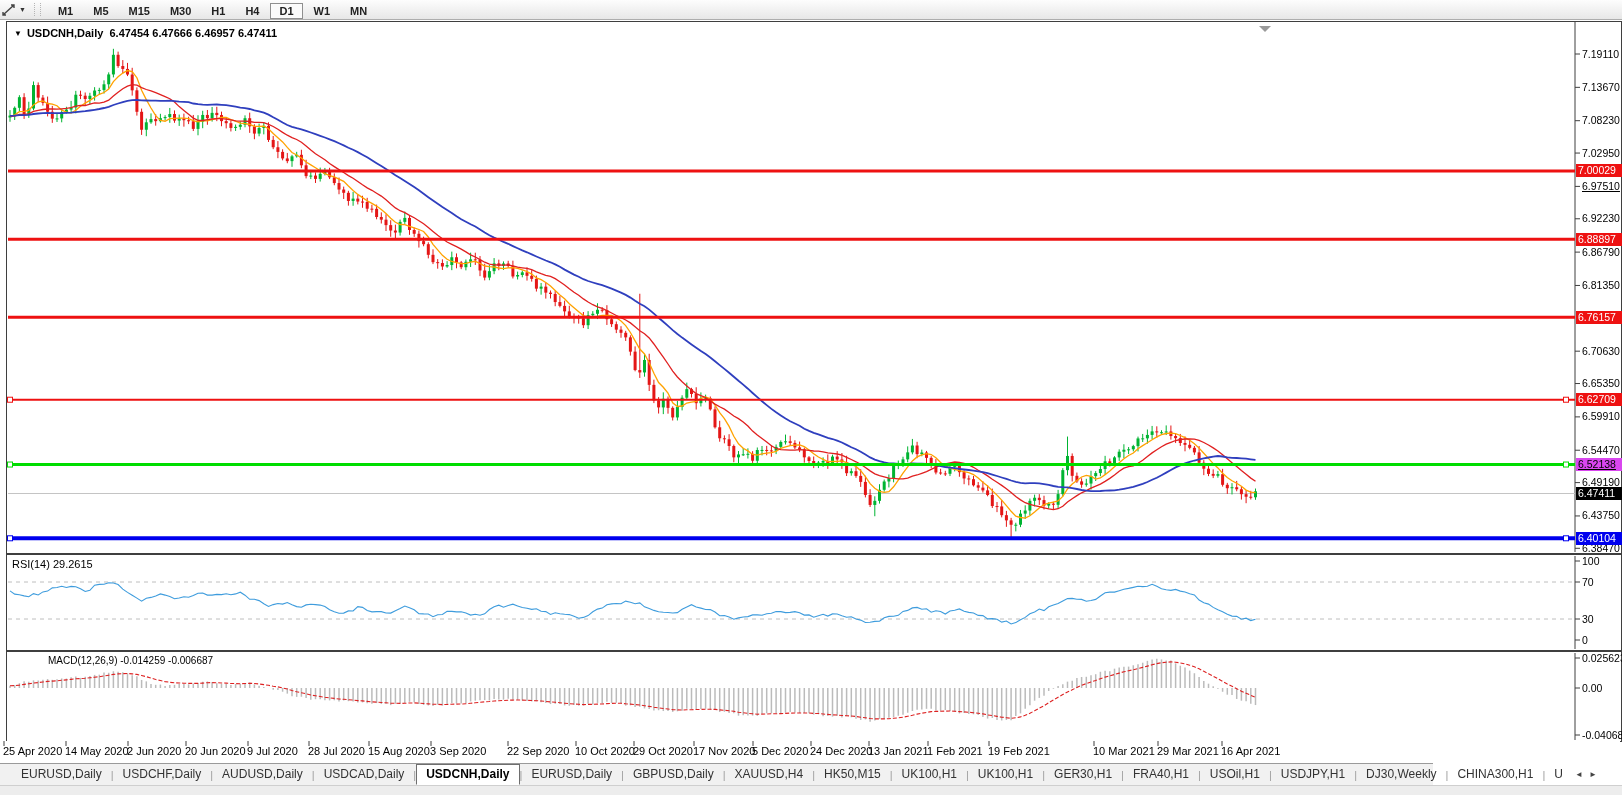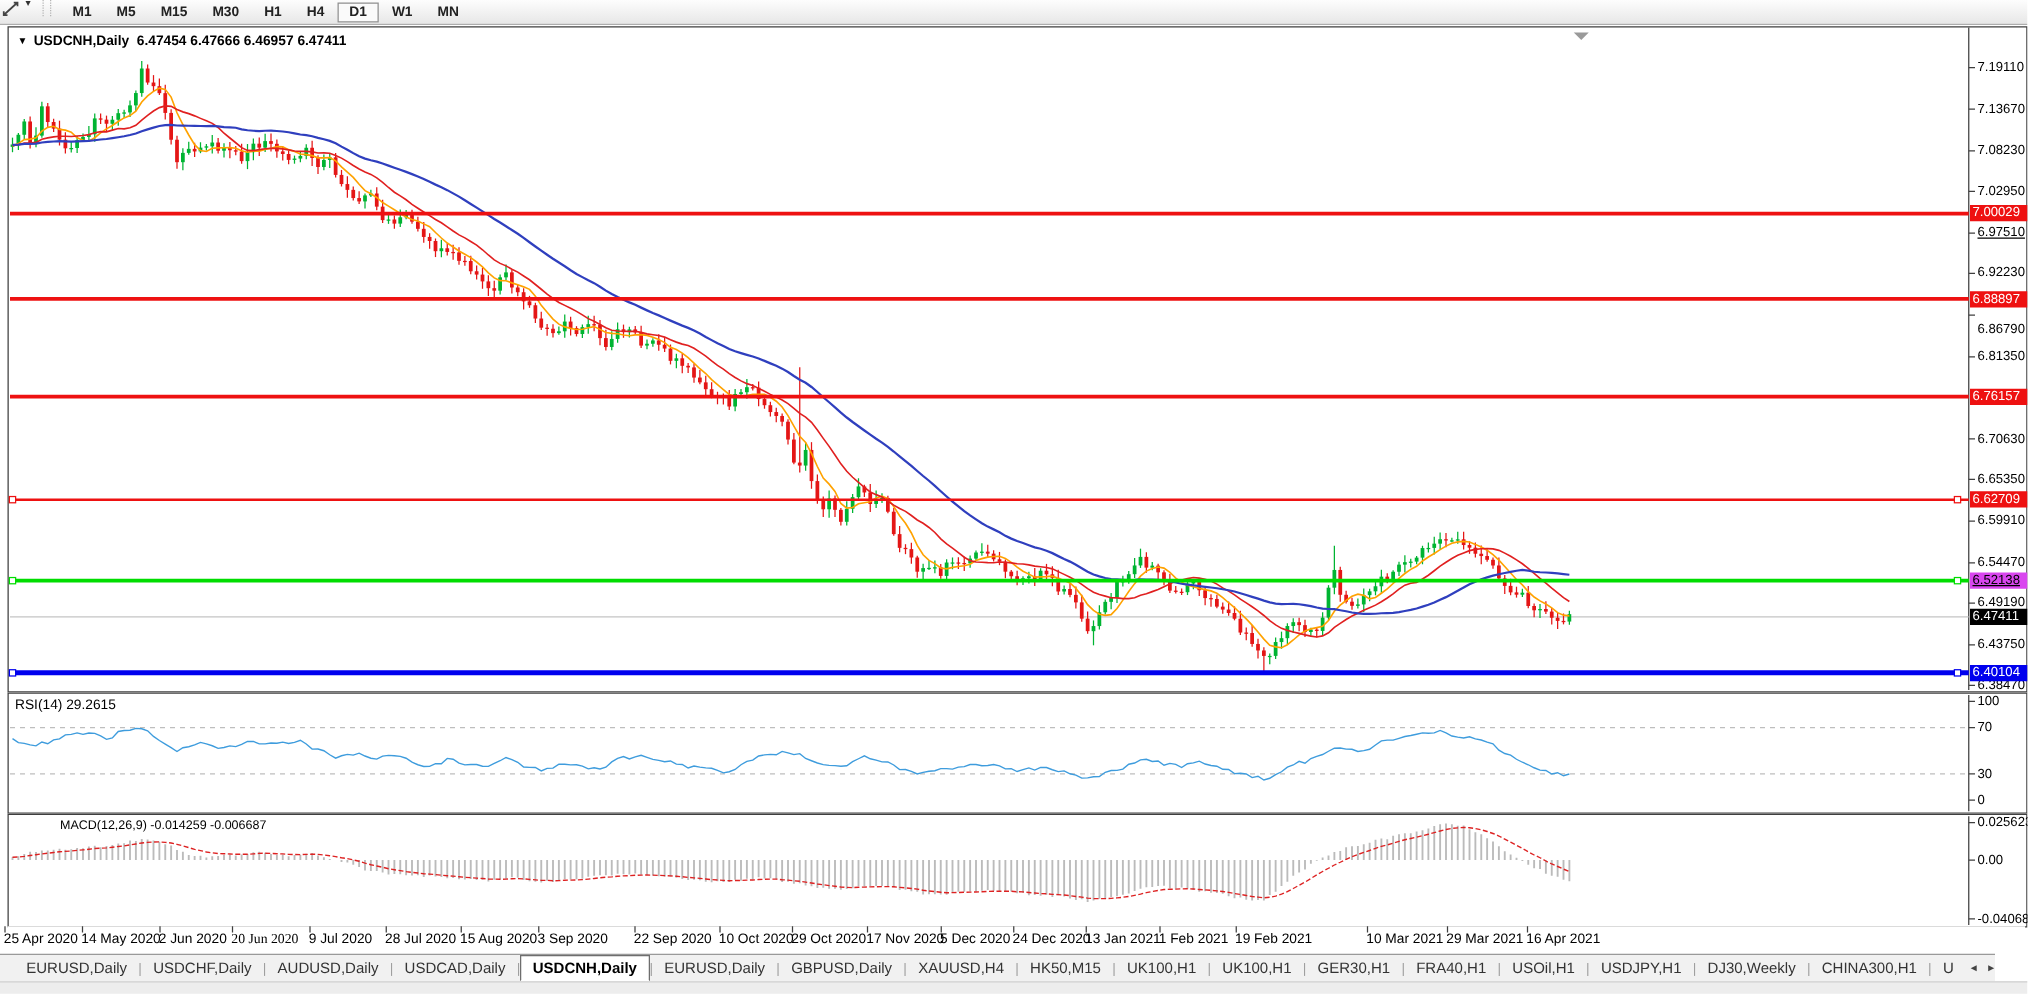--- a/index.html
+++ b/index.html
@@ -1,21 +1,21 @@
 <!DOCTYPE html>
 <html><head>
 <meta charset="utf-8">
 <style>
   html,body{margin:0;padding:0;}
   body{width:1622px;height:795px;position:relative;overflow:hidden;background:#ffffff;
        font-family:"Liberation Sans",sans-serif;-webkit-font-smoothing:antialiased;}
   
   .toolbar{position:absolute;left:0;top:0;width:1622px;height:19px;
            background:linear-gradient(#fdfdfd,#e7e7e7);border-bottom:1px solid #adadad;
-           display:flex;align-items:flex-start;z-index:10;}
+           display:flex;align-items:center;z-index:10;}
   .tool-icon{width:16px;height:14px;margin-left:1px;display:inline-block;}
   .dd-arrow{font-size:7px;color:#333;margin:0 4px 0 2px;}
   .grip{width:5px;height:13px;margin:0 7px 0 4px;
         border-left:1px dotted #b5b5b5;border-right:1px dotted #b5b5b5;}
   .tfbtn{font-size:11px;font-weight:bold;color:#222;padding:1px 8px;margin:0 1px;
          border:1px solid transparent;line-height:13px;cursor:default;}
   .tfbtn.active{background:#fafafa;border:1px solid #8f8f8f;box-shadow:inset 0 0 2px #ffffff;}
   
   .panel{position:absolute;left:6px;width:1614px;background:#fff;border:1px solid #3f3f3f;z-index:1;}
   #panel-main{top:21px;height:531px;}
@@ -26,21 +26,21 @@
   .lbl{position:absolute;z-index:6;color:#000;white-space:nowrap;}
   #chart-title{left:14px;top:27px;font-size:11px;font-weight:bold;}
   #chart-title .tri{font-size:8px;vertical-align:1px;margin-right:5px;}
   #rsi-label{left:12px;top:558px;font-size:11px;}
   #macd-label{left:12px;top:655px;font-size:10px;margin-left:36px;}
   .ptick{left:1582px;font-size:10.5px;}
   .badge{left:1576px;width:44px;height:13px;font-size:10.5px;line-height:13px;
          padding-left:2px;z-index:7;}
   .dlabel{top:745px;font-size:11px;}
   
-  .tabbar{position:absolute;left:0;top:763px;width:1596px;height:22px;background:#f1f1f1;
+  .tabbar{position:absolute;left:0;top:763px;width:1433px;height:22px;background:#f1f1f1;
           border-top:1px solid #9a9a9a;display:flex;align-items:center;padding-left:12px;
           box-sizing:border-box;font-size:12px;color:#333;z-index:10;}
   .tab{padding:2px 9px;line-height:15px;cursor:default;}
   .tab.active{background:#ffffff;border:1px solid #6e6e6e;border-bottom:1px solid #ffffff;
               font-weight:bold;color:#000;}
   .tabsep{color:#9f9f9f;font-size:11px;}
   .tab-scroll{font-size:8px;color:#444;padding:0 3px;}
   .bottom-strip{position:absolute;left:0;top:785px;width:1622px;height:10px;
                 background:#ededed;border-top:1px solid #cfcfcf;z-index:10;}
 </style>
@@ -976,21 +976,21 @@
     <line x1="1158" y1="741" x2="1158" y2="746" stroke="#3f3f3f" stroke-width="1"></line>
     <line x1="1222" y1="741" x2="1222" y2="746" stroke="#3f3f3f" stroke-width="1"></line>
   </svg>
 
 <div class="lbl ptick" style="top: 47.5px;">7.19110</div>
 <div class="lbl ptick" style="top: 80.8461px;">7.13670</div>
 <div class="lbl ptick" style="top: 114.192px;">7.08230</div>
 <div class="lbl ptick" style="top: 146.558px;">7.02950</div>
 <div class="lbl ptick" style="top: 179.904px; text-decoration: underline;">6.97510</div>
 <div class="lbl ptick" style="top: 212.269px;">6.92230</div>
-<div class="lbl ptick" style="top: 245.615px; margin-top: 11px;">6.86790</div>
+<div class="lbl ptick" style="top: 245.615px;">6.86790</div>
 <div class="lbl ptick" style="top: 278.961px;">6.81350</div>
 <div class="lbl ptick" style="top: 344.673px;">6.70630</div>
 <div class="lbl ptick" style="top: 377.038px; text-align: center;">6.65350</div>
 <div class="lbl ptick" style="top: 410.384px;">6.59910</div>
 <div class="lbl ptick" style="top: 443.73px;">6.54470</div>
 <div class="lbl ptick" style="top: 476.096px;">6.49190</div>
 <div class="lbl ptick" style="top: 509.442px;">6.43750</div>
 <div class="lbl ptick" style="top: 541.807px;">6.38470</div>
 <div class="lbl badge" style="top: 164.463px; background: rgb(238, 17, 17); color: rgb(255, 255, 255);">7.00029</div>
 <div class="lbl badge" style="top: 232.7px; background: rgb(238, 17, 17); color: rgb(255, 255, 255);">6.88897</div>
@@ -1002,21 +1002,21 @@
 <div class="lbl ptick" style="top: 554.5px;">100</div>
 <div class="lbl ptick" style="top: 575.5px;">70</div>
 <div class="lbl ptick" style="top: 612.5px;">30</div>
 <div class="lbl ptick" style="top: 633.5px;">0</div>
 <div class="lbl ptick" style="top: 651.5px;">0.025623</div>
 <div class="lbl ptick" style="top: 681.5px;">0.00</div>
 <div class="lbl ptick" style="top: 728.5px;">-0.04068</div>
 <div class="lbl dlabel" style="left: 3px;">25 Apr 2020</div>
 <div class="lbl dlabel" style="left: 65px;">14 May 2020</div>
 <div class="lbl dlabel" style="left: 127px;">2 Jun 2020</div>
-<div class="lbl dlabel" style="left: 185px; font-family: Liberation Serif, serif;">20 Jun 2020</div>
+<div class="lbl dlabel" style="left: 185px;">20 Jun 2020</div>
 <div class="lbl dlabel" style="left: 247px;">9 Jul 2020</div>
 <div class="lbl dlabel" style="left: 308px;">28 Jul 2020</div>
 <div class="lbl dlabel" style="left: 368px;">15 Aug 2020</div>
 <div class="lbl dlabel" style="left: 430px;">3 Sep 2020</div>
 <div class="lbl dlabel" style="left: 507px;">22 Sep 2020</div>
 <div class="lbl dlabel" style="left: 575px;">10 Oct 2020</div>
 <div class="lbl dlabel" style="left: 633px;">29 Oct 2020</div>
 <div class="lbl dlabel" style="left: 693px;">17 Nov 2020</div>
 <div class="lbl dlabel" style="left: 752px;">5 Dec 2020</div>
 <div class="lbl dlabel" style="left: 810px;">24 Dec 2020</div>

